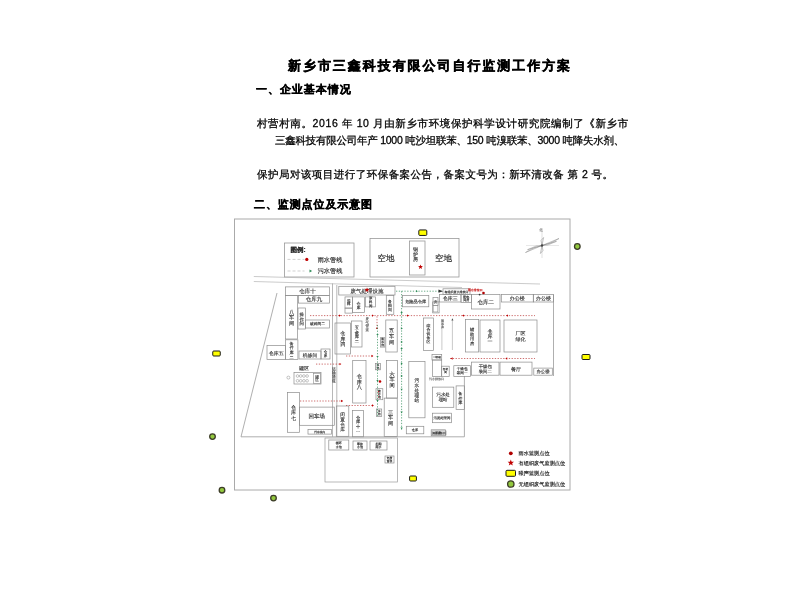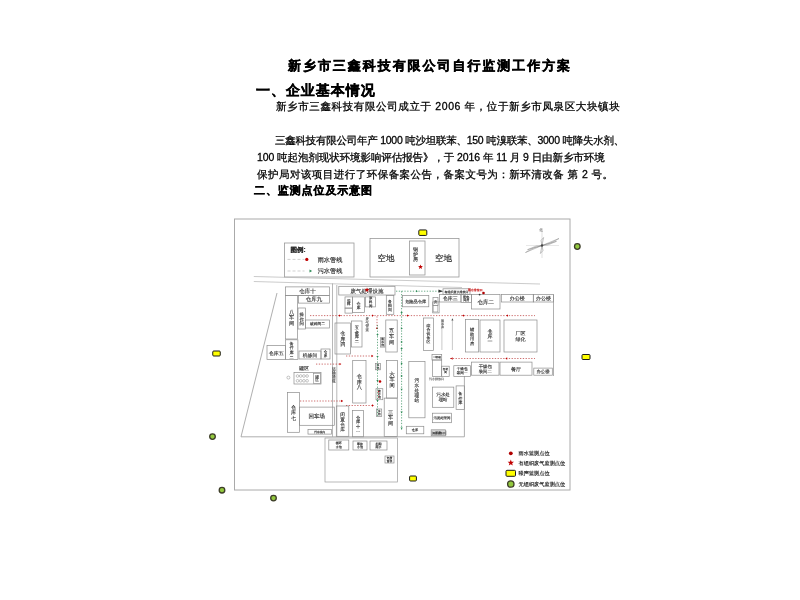--- a/index.html
+++ b/index.html
@@ -2,32 +2,31 @@
 <html><head><meta charset="utf-8"><style>
 html,body{margin:0;padding:0;background:#fff;}
 body{font-family:"Liberation Sans",sans-serif;}
 #page{position:relative;width:800px;height:600px;background:#fff;overflow:hidden;}
 .t{position:absolute;white-space:nowrap;color:#000;-webkit-text-stroke:0.28px #000;}
 </style></head><body>
 <div id="page">
 
 <div class="t" style="left:288px;top:57px;font-size:13px;font-weight:bold;letter-spacing:1.95px;-webkit-text-stroke:0.4px #000;">新乡市三鑫科技有限公司自行监测工作方案</div>
 
-<div class="t" style="left:256px;top:81.5px;font-size:14px;font-weight:bold;letter-spacing:0.95px;-webkit-text-stroke:0.35px #000;">一、企业基本情况</div>
-
-<div class="t" style="left:276px;top:100px;font-size:10.5px;letter-spacing:0.62px;">新乡市三鑫科技有限公司成立于 2006 年，位于新乡市凤泉区大块镇块</div>
-
+<div class="t" style="left:256px;top:81.5px;font-size:11px;font-weight:bold;letter-spacing:0.95px;-webkit-text-stroke:0.35px #000;">一、企业基本情况</div>
+
+
+<div class="t" style="left:257px;top:117px;font-size:10.5px;letter-spacing:0.62px;">村营村南。2016 年 10 月由新乡市环境保护科学设计研究院编制了《新乡市</div>
 
 <div class="t" style="left:257px;top:134px;font-size:10.5px;letter-spacing:-0.25px;margin-left:18px;">三鑫科技有限公司年产 1000 吨沙坦联苯、150 吨溴联苯、3000 吨降失水剂、</div>
 
-<div class="t" style="left:257px;top:151px;font-size:10.5px;letter-spacing:-0.08px;">100 吨起泡剂现状环境影响评估报告》，于 2016 年 11 月 9 日由新乡市环境</div>
 
 <div class="t" style="left:257px;top:168px;font-size:10.5px;letter-spacing:0.47px;text-align:right;">保护局对该项目进行了环保备案公告，备案文号为：新环清改备 第 2 号。</div>
 
-<div class="t" style="left:254px;top:183px;font-size:11px;font-weight:bold;letter-spacing:0.9px;-webkit-text-stroke:0.35px #000;">二、监测点位及示意图</div>
+<div class="t" style="left:254px;top:197px;font-size:11px;font-weight:bold;letter-spacing:0.9px;-webkit-text-stroke:0.35px #000;">二、监测点位及示意图</div>
 <svg width="800" height="600" viewBox="0 0 800 600" style="position:absolute;left:0;top:0;" font-family="Liberation Sans,sans-serif">
 
 <g>
         <rect x="234.5" y="219" width="335.5" height="271" fill="none" stroke="#aaaaaa" stroke-width="1"></rect>
       </g>
 
 <g>
         <rect x="284.5" y="243" width="69.5" height="34" fill="none" stroke="#9a9a9a" stroke-width="0.8"></rect>
 <text x="298" y="249" font-size="6.5" fill="#2a2a2a" stroke="#2a2a2a" stroke-width="0.15" text-anchor="middle" dominant-baseline="central" font-weight="bold">图例:</text>
 <line x1="287.5" y1="259.4" x2="304.5" y2="259.4" stroke="#bbb" stroke-width="0.7" stroke-dasharray="3,2"></line>

